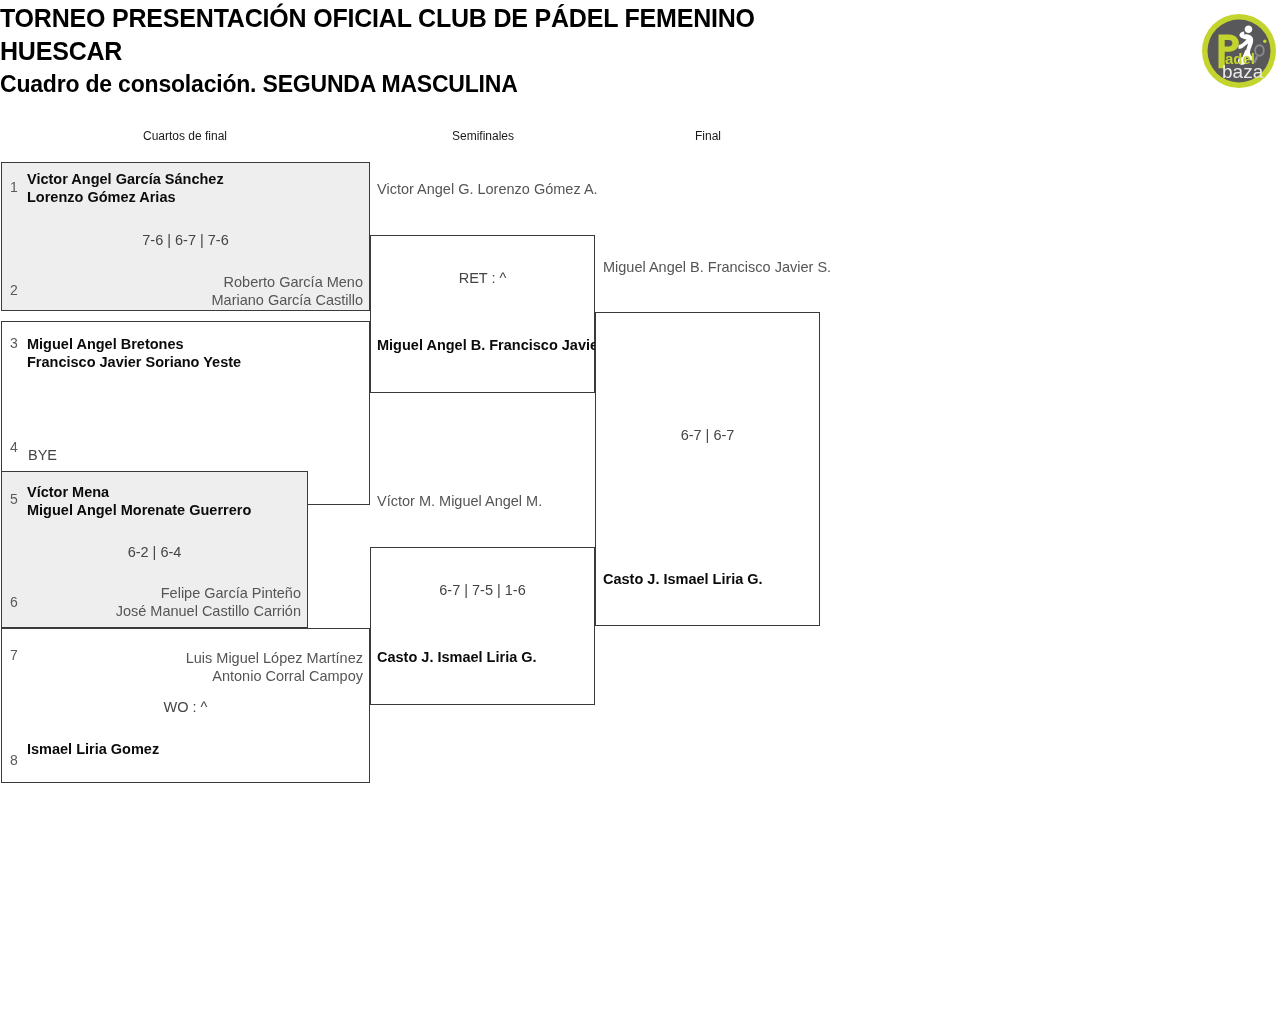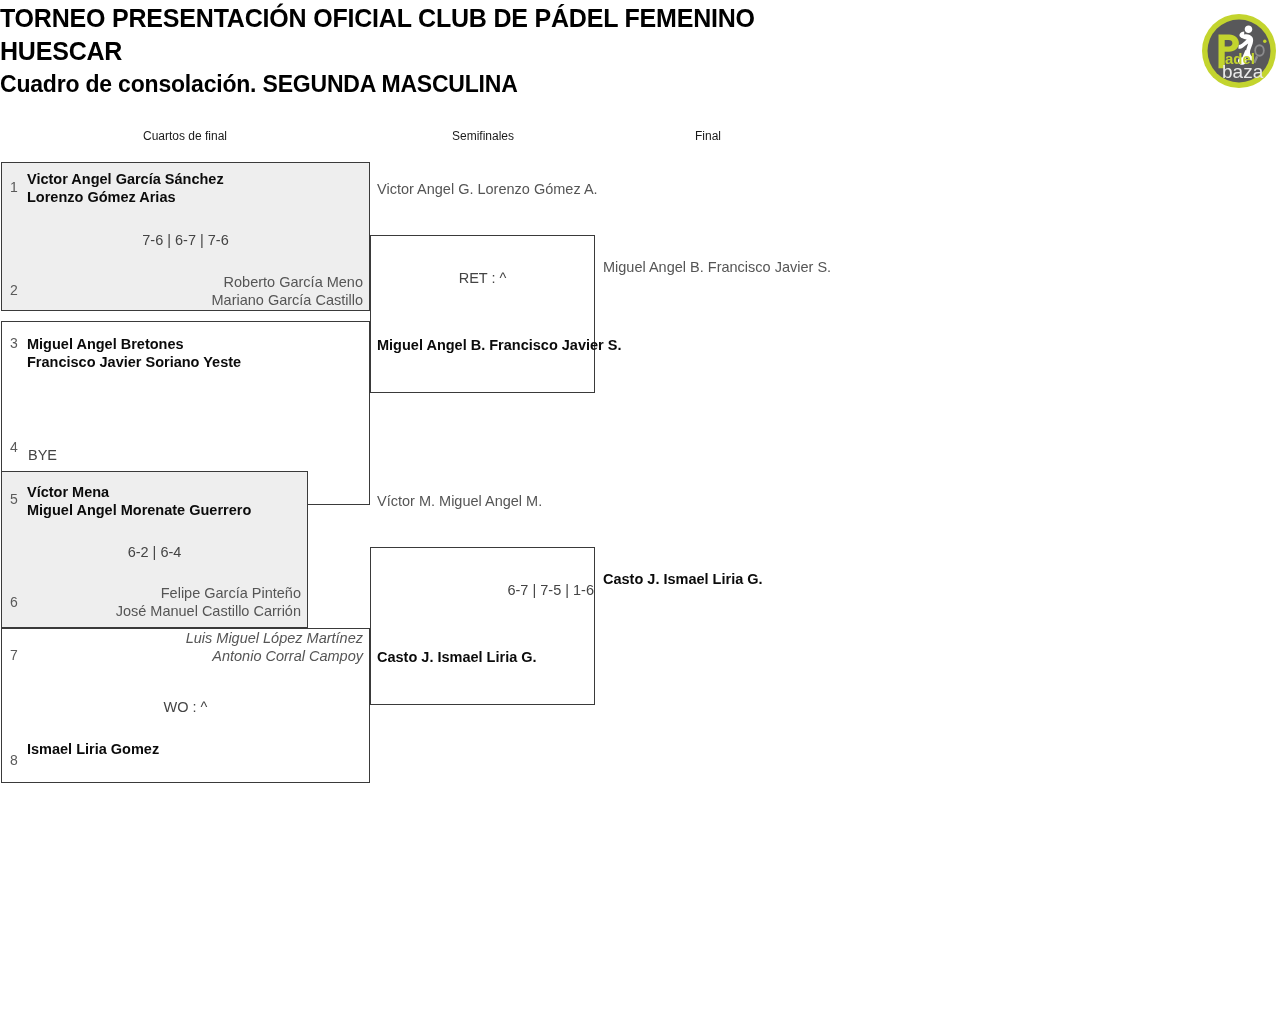--- a/index.html
+++ b/index.html
@@ -205,21 +205,21 @@
     <div class="score" style="top:71px;">6-2 | 6-4</div>
     <div class="team loser" style="top:112px;">
       <span class="ln">Felipe García Pinteño</span>
       <span class="ln">José Manuel Castillo Carrión</span>
     </div>
   </div>
   <div class="seed" style="position:absolute; left:5px; top:492px;">5</div>
   <div class="seed" style="position:absolute; left:5px; top:595px;">6</div>
 
   <div class="match" style="left:1px; top:628px; width:369px; height:155px;">
-    <div class="team loser" style="top:0;font-style:italic;">
+    <div class="team loser" style="top:20px;">
       <span class="ln">Luis Miguel López Martínez</span>
       <span class="ln">Antonio Corral Campoy</span>
     </div>
     <div class="score" style="top:69px;">WO : ^</div>
     <div class="team winner" style="top:111px;">
       <span class="ln">Ismael Liria Gomez</span>
     </div>
   </div>
   <div class="seed" style="position:absolute; left:5px; top:648px;">7</div>
   <div class="seed" style="position:absolute; left:5px; top:753px;">8</div>
@@ -236,31 +236,34 @@
     <span class="ln">Miguel Angel B.</span>
     <span class="ln">Francisco Javier S.</span>
   </div>
 
   <div class="slot loser" style="left:377px; top:492px;">
     <span class="ln">Víctor M.</span>
     <span class="ln">Miguel Angel M.</span>
   </div>
 
   <div class="match" style="left:370px; top:547px; width:225px; height:158px;">
-    <div class="score" style="top:33px;text-align:right;">6-7 | 7-5 | 1-6</div>
+    <div class="score" style="top:33px;">6-7 | 7-5 | 1-6</div>
   </div>
   <div class="slot winner" style="left:377px; top:648px;">
     <span class="ln">Casto J.</span>
     <span class="ln">Ismael Liria G.</span>
   </div>
 
   <div class="slot loser" style="left:603px; top:258px;">
     <span class="ln">Miguel Angel B.</span>
     <span class="ln">Francisco Javier S.</span>
   </div>
 
+  <div class="match" style="left:595px; top:312px; width:225px; height:314px;">
+    <div class="score" style="top:113px;">6-7 | 6-7</div>
+  </div>
 
   <div class="slot winner" style="left:603px; top:570px;">
     <span class="ln">Casto J.</span>
     <span class="ln">Ismael Liria G.</span>
   </div>
 
 </div>
 
 </body></html>

